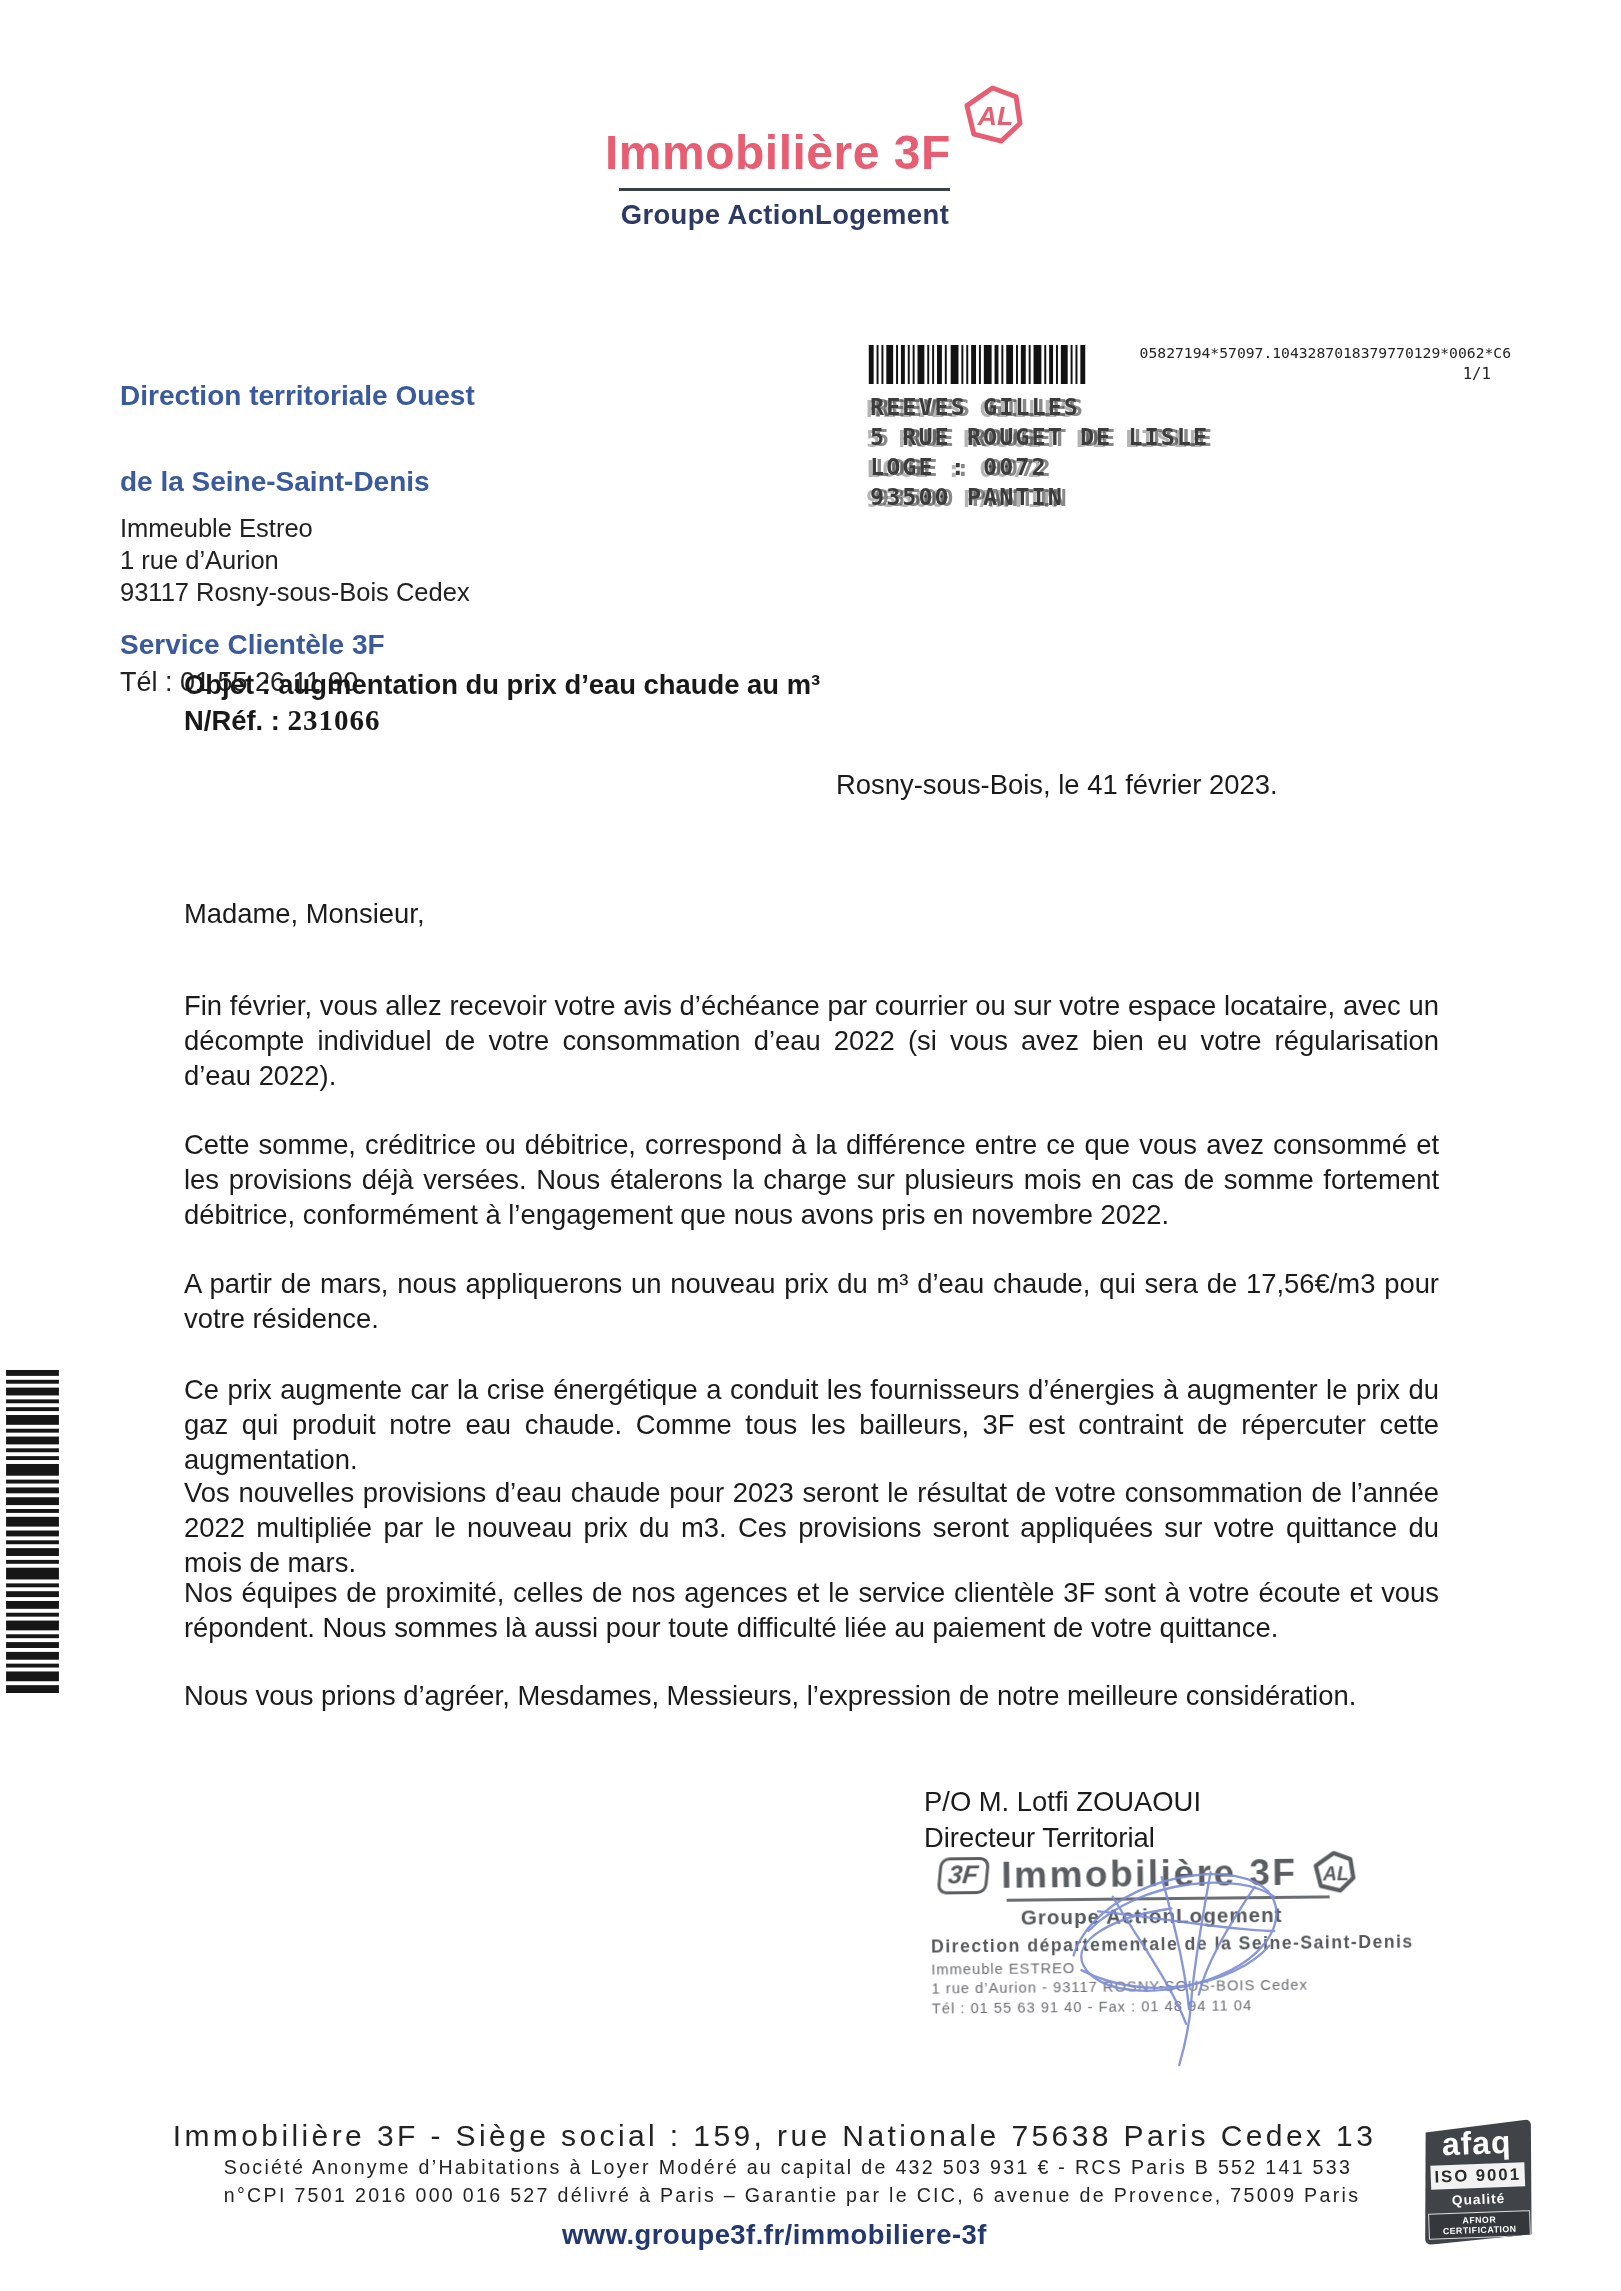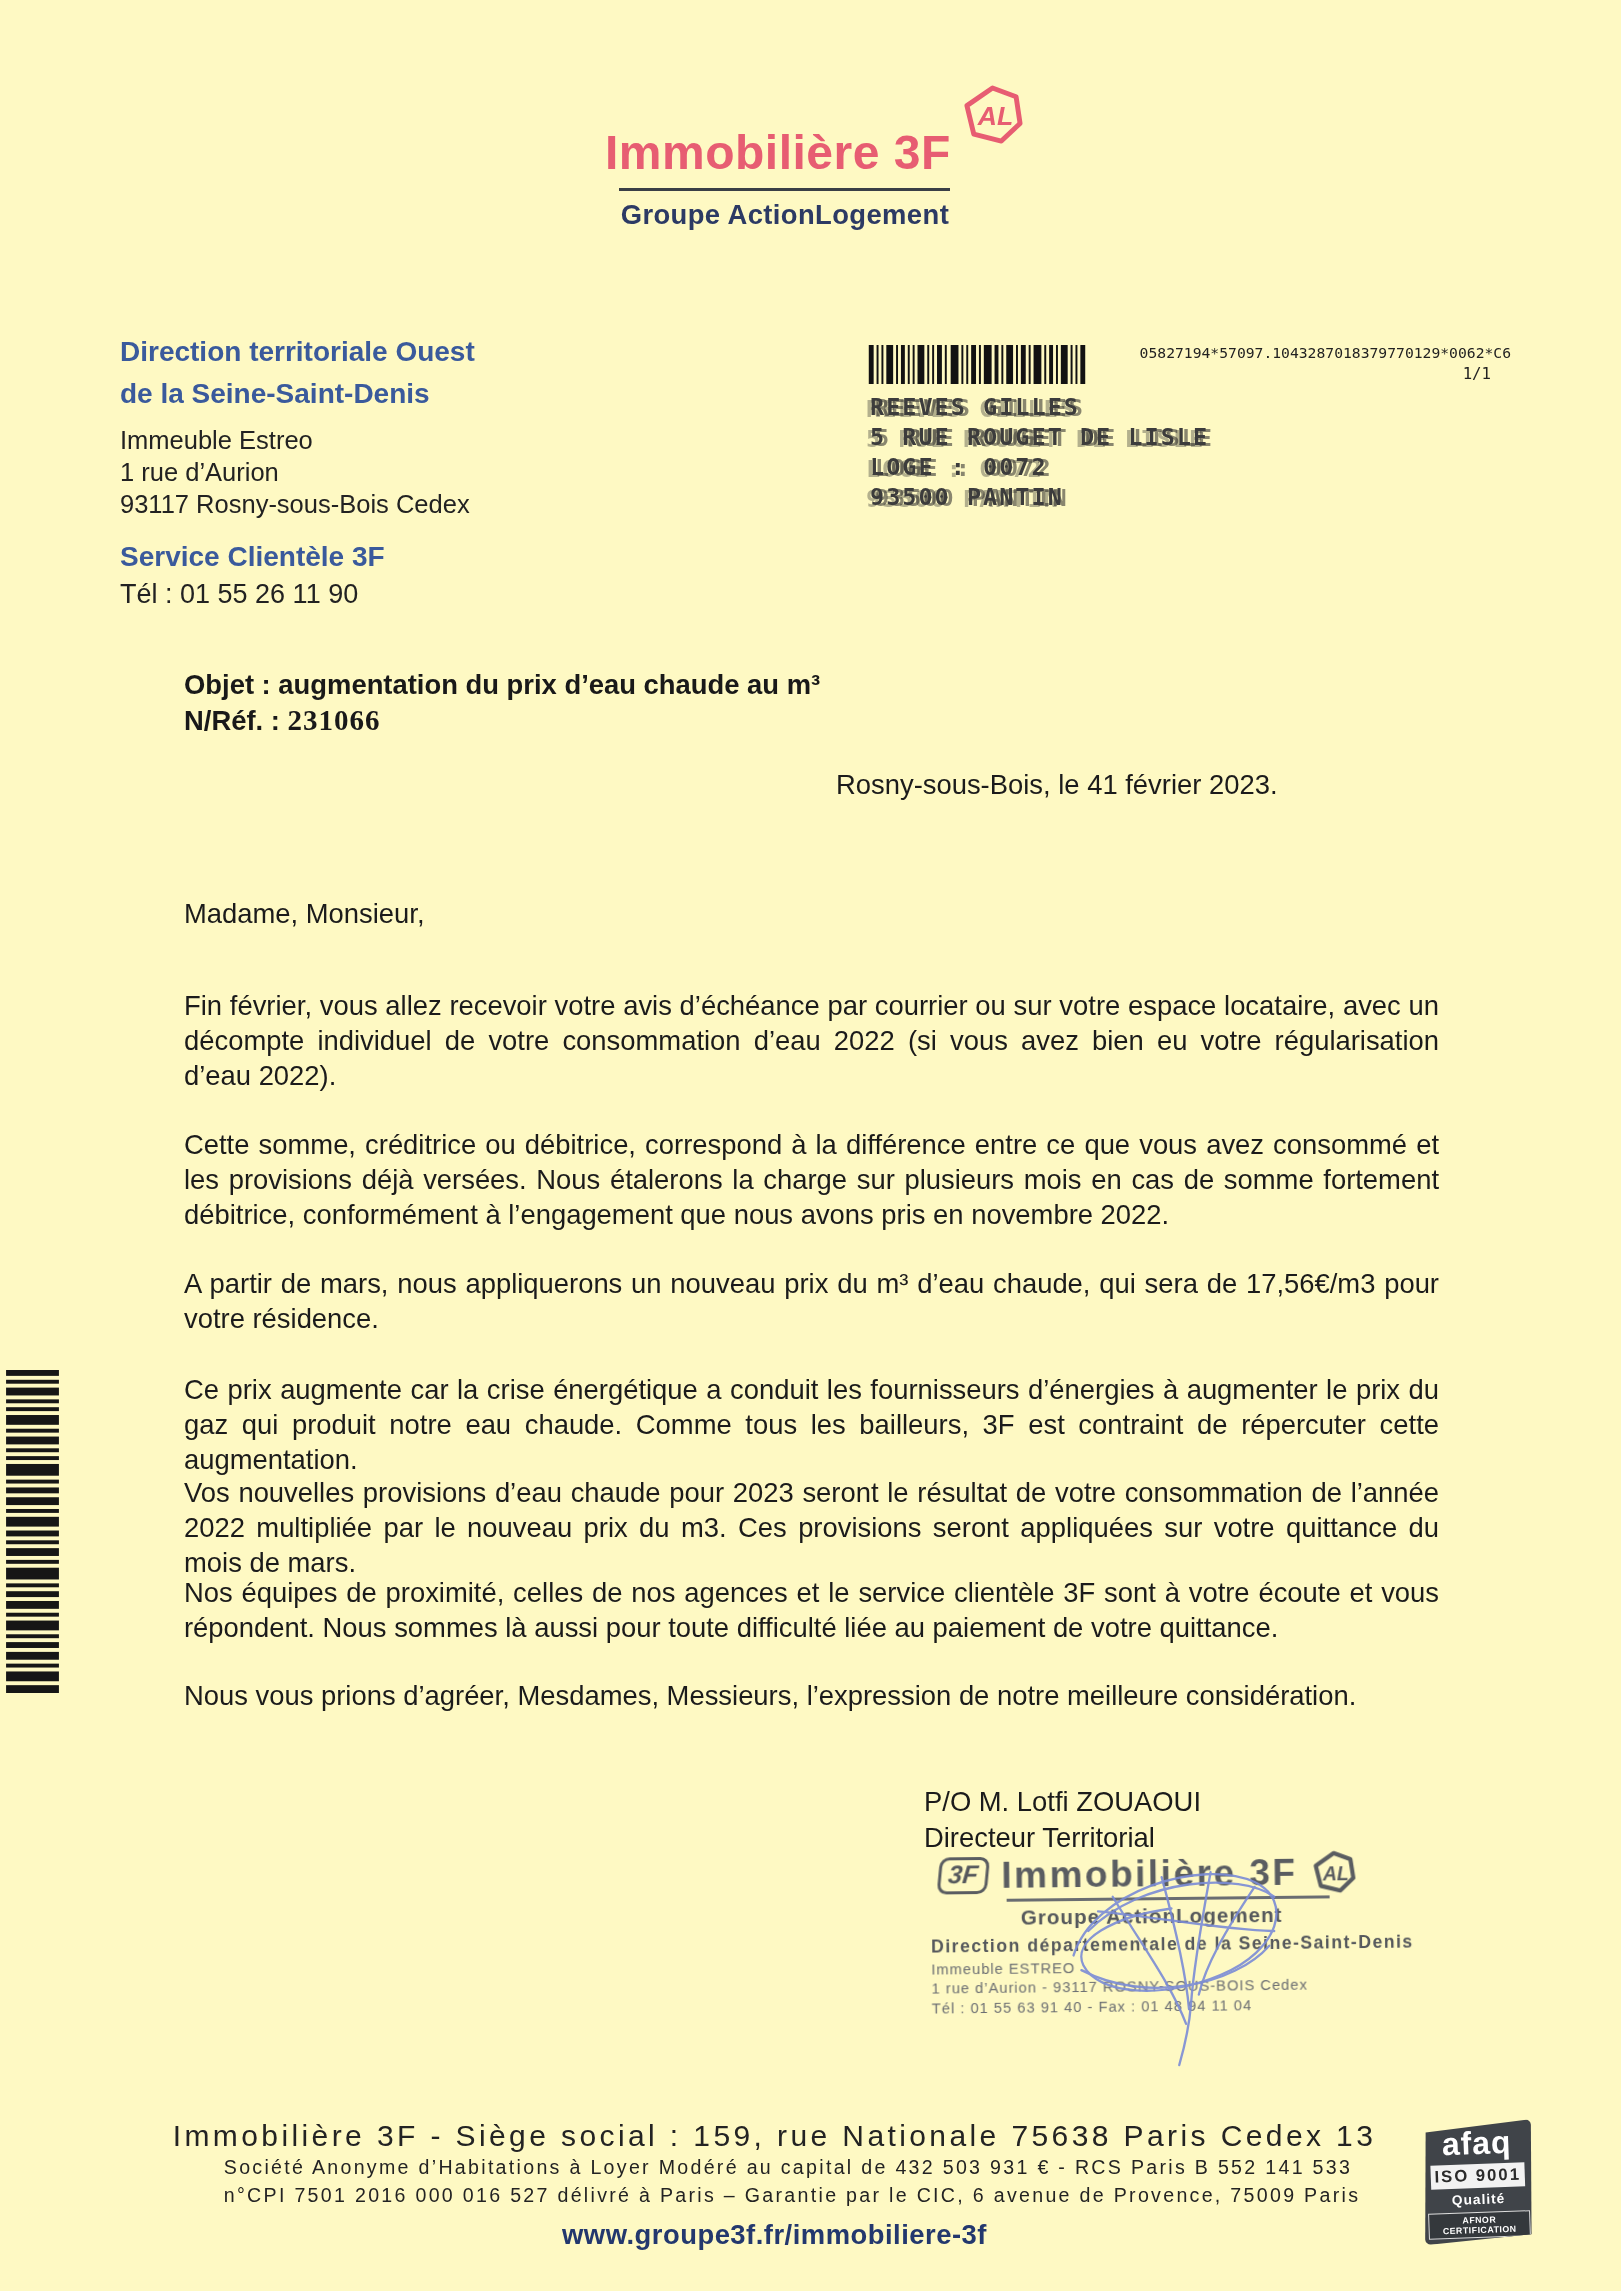--- a/index.html
+++ b/index.html
@@ -1,28 +1,28 @@
 <!DOCTYPE html>
 <html><head>
 <meta charset="utf-8">
 <style>
   html,body{margin:0;padding:0;background:#9a9a9a;}
-  .page{position:relative;width:1621px;height:2292px;background:#fef9c3;overflow:hidden;
+  .page{position:relative;width:1621px;height:2292px;background:#ffffff;overflow:hidden;
         font-family:"Liberation Sans",sans-serif;color:#1f1f1f;margin:0 auto;}
 
   
   .brandwrap{position:absolute;left:605px;top:125px;}
   .brand{font-size:48px;font-weight:bold;color:#e75d72;letter-spacing:0.5px;}
   .al-badge{position:absolute;left:356px;top:-41px;}
   .brand-rule{margin:7.8px 0 0 13.7px;width:331px;height:2.9px;background:#3a3f46;}
   .brand-group{margin:8.8px 0 0 15.7px;font-size:27.4px;font-weight:bold;color:#2c3a64;letter-spacing:0.4px;}
 
   
   .sender{position:absolute;left:120px;top:331px;}
-  .sender .dept{font-size:28px;font-weight:bold;color:#3a5a9c;line-height:42px;}
+  .sender .dept{font-size:28px;font-weight:bold;color:#3a5a9c;line-height:42px;margin-top:44px;}
   .sender .addr{margin-top:8.8px;font-size:25.5px;line-height:32px;color:#222;}
   .sender .service{margin-top:21.6px;font-size:28px;font-weight:bold;color:#3a5a9c;}
   .sender .phone{margin-top:5.9px;font-size:27px;color:#222;}
 
   
   .barcode-top{position:absolute;left:868px;top:345px;}
   .refblock{position:absolute;left:1127px;top:344px;width:384px;text-align:right;
             font-family:"DejaVu Sans Mono",monospace;color:#222;}
   .refblock .refno{font-size:14.7px;letter-spacing:0;}
   .refblock .pageno{font-size:15.7px;margin-top:2.9px;margin-right:20px;}

